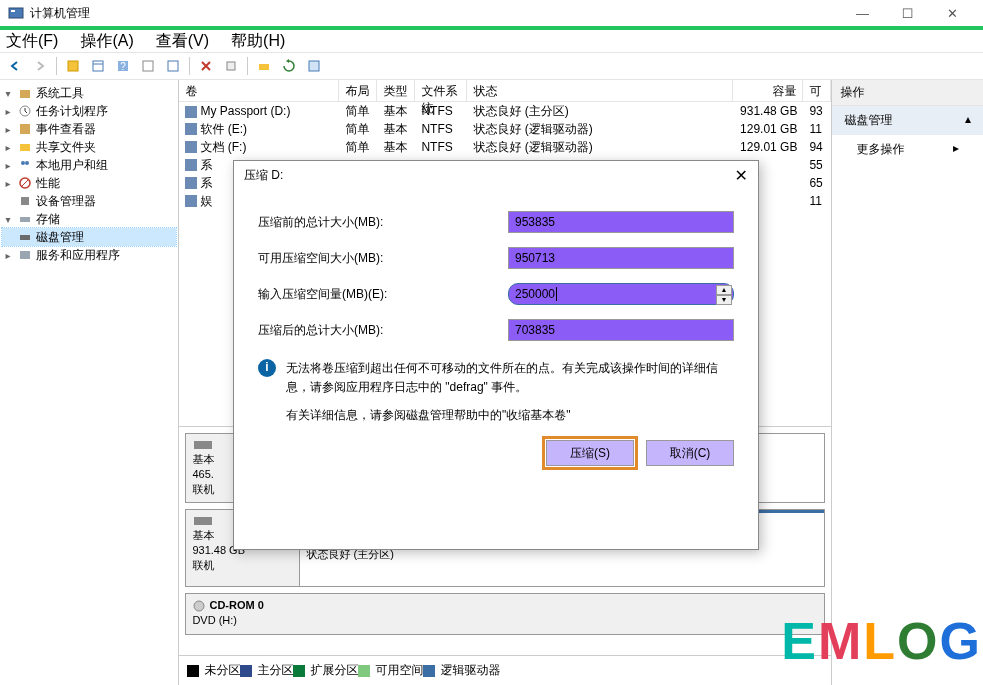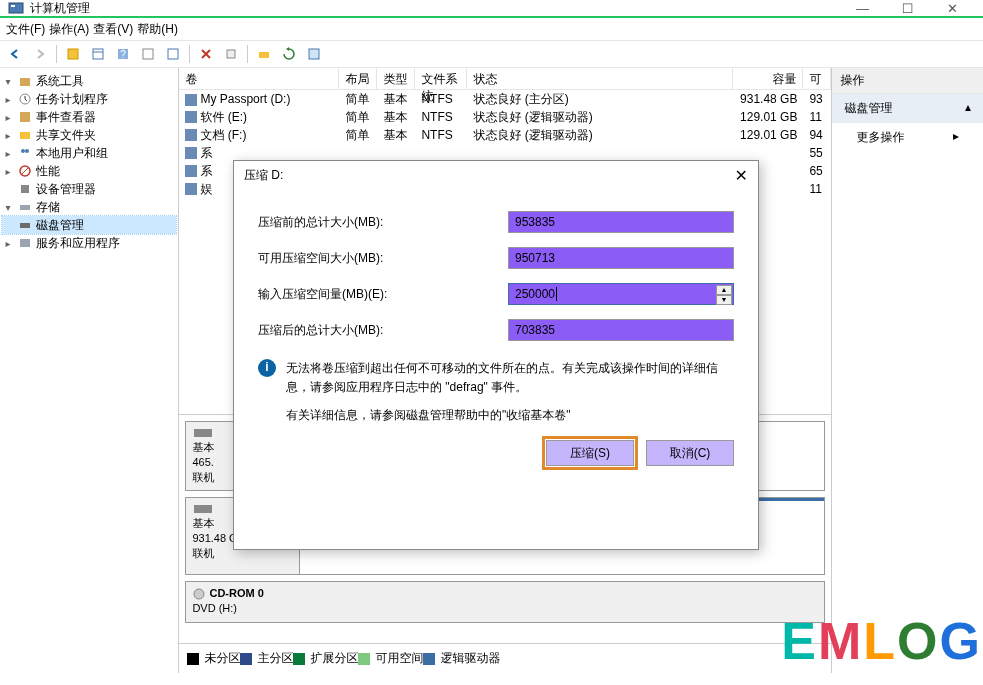--- a/index.html
+++ b/index.html
@@ -1,26 +1,26 @@
 <!DOCTYPE html>
 <html><head>
 <meta charset="utf-8">
 <style>
 * { box-sizing: border-box; margin: 0; padding: 0; font-family: "Microsoft YaHei", "Segoe UI", sans-serif; }
 body { background: #fff; width: 983px; height: 685px; overflow: hidden; position: relative; }
 
 
-.titlebar { height: 18px; display: flex; align-items: center; padding: 0 8px; background: #fff; border-bottom: 2px solid #22c55e; }
+.titlebar { height: 30px; display: flex; align-items: center; padding: 0 8px; background: #fff; border-bottom: 4px solid #22c55e; }
 .titlebar .app-icon { width: 16px; height: 16px; margin-right: 6px; }
 .titlebar .title { font-size: 12px; flex: 1; }
 .winbtns { display: flex; gap: 0; }
 .winbtn { width: 45px; height: 28px; display: flex; align-items: center; justify-content: center; color: #555; font-size: 13px; }
 
 
-.menubar { height: 22px; display: flex; align-items: center; padding: 0 6px; font-size: 12px; gap: 4px; }
+.menubar { height: 22px; display: flex; align-items: center; padding: 0 6px; font-size: 16px; gap: 22px; }
 .menubar span { cursor: default; }
 
 
 .toolbar { height: 28px; display: flex; align-items: center; padding: 2px 4px; gap: 3px; border-top: 1px solid #e5e5e5; border-bottom: 1px solid #e5e5e5; }
 .tbtn { width: 22px; height: 22px; display: flex; align-items: center; justify-content: center; border: 1px solid transparent; }
 .tsep { width: 1px; height: 18px; background: #ccc; margin: 0 2px; }
 
 
 .main { display: flex; height: calc(100% - 80px); }
 .tree { width: 188px; border-right: 1px solid #ccc; font-size: 12px; padding: 4px 2px; overflow: hidden; }
@@ -61,21 +61,21 @@
 
 
 .dialog { position: absolute; left: 233px; top: 160px; width: 526px; height: 390px; background: #fff; border: 1px solid #888; box-shadow: 3px 3px 12px rgba(0,0,0,0.25); z-index: 100; }
 .dlg-title { height: 28px; display: flex; align-items: center; padding: 0 10px; font-size: 12px; }
 .dlg-title .t { flex: 1; }
 .dlg-close { font-size: 16px; cursor: default; }
 .dlg-body { padding: 8px 24px 0 24px; font-size: 12px; }
 .dlg-row { display: flex; align-items: center; margin: 14px 0; gap: 40px; }
 .dlg-row label { width: 210px; }
 .dlg-row .val { flex: 1; border: 1px solid #999; padding: 3px 6px; background: #8b5cf6; height: 22px; }
-.dlg-row .spin { position: relative; }
+.dlg-row .spin { position: relative; border-radius: 10px; }
 .dlg-row .spin .arrows { position: absolute; right: 1px; top: 1px; width: 16px; display: flex; flex-direction: column; }
 .dlg-row .spin .arrows div { height: 10px; border: 1px solid #999; background: #f0f0f0; font-size: 7px; text-align: center; line-height: 8px; }
 .dlg-info { display: flex; gap: 10px; margin: 18px 0 10px; line-height: 1.6; }
 .info-icon { width: 18px; height: 18px; border-radius: 50%; background: #0a64a4; color: #fff; display: flex; align-items: center; justify-content: center; font-weight: bold; font-size: 12px; flex-shrink: 0; }
 .dlg-link { margin: 10px 0 16px 28px; }
 .dlg-btns { display: flex; justify-content: flex-end; gap: 12px; padding: 0 24px 14px; }
 .dlg-btn { min-width: 88px; height: 26px; border: 1px solid #999; background: #c4b5fd; font-size: 12px; display: flex; align-items: center; justify-content: center; }
 .dlg-btn.primary { outline: 3px solid #e08a2c; outline-offset: 1px; }
 
 

